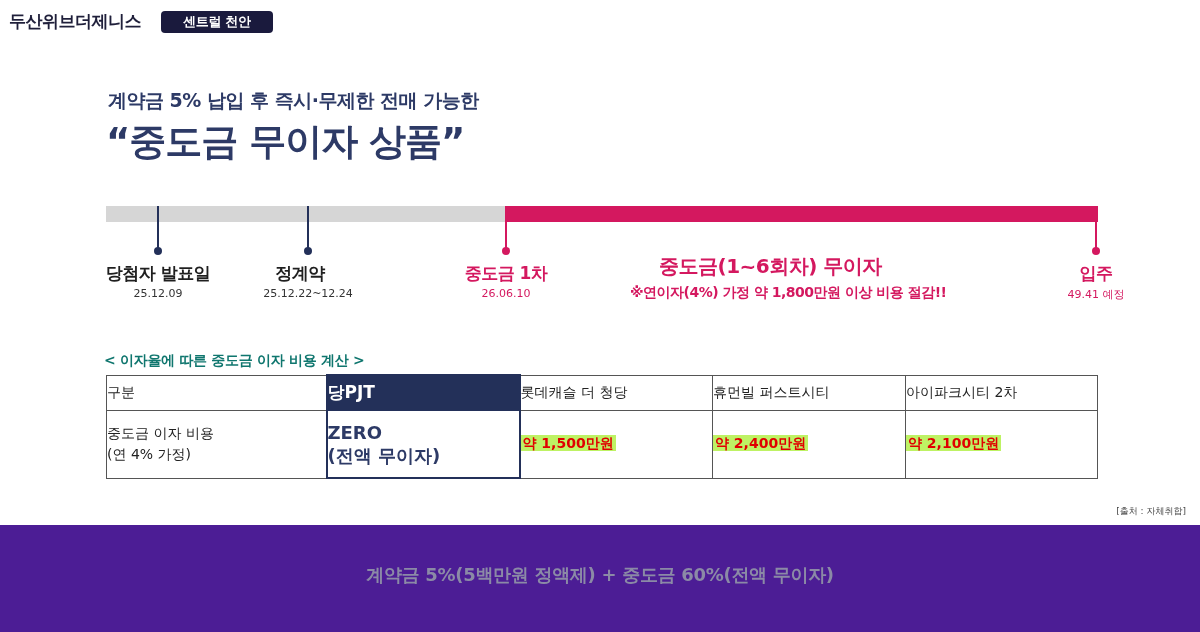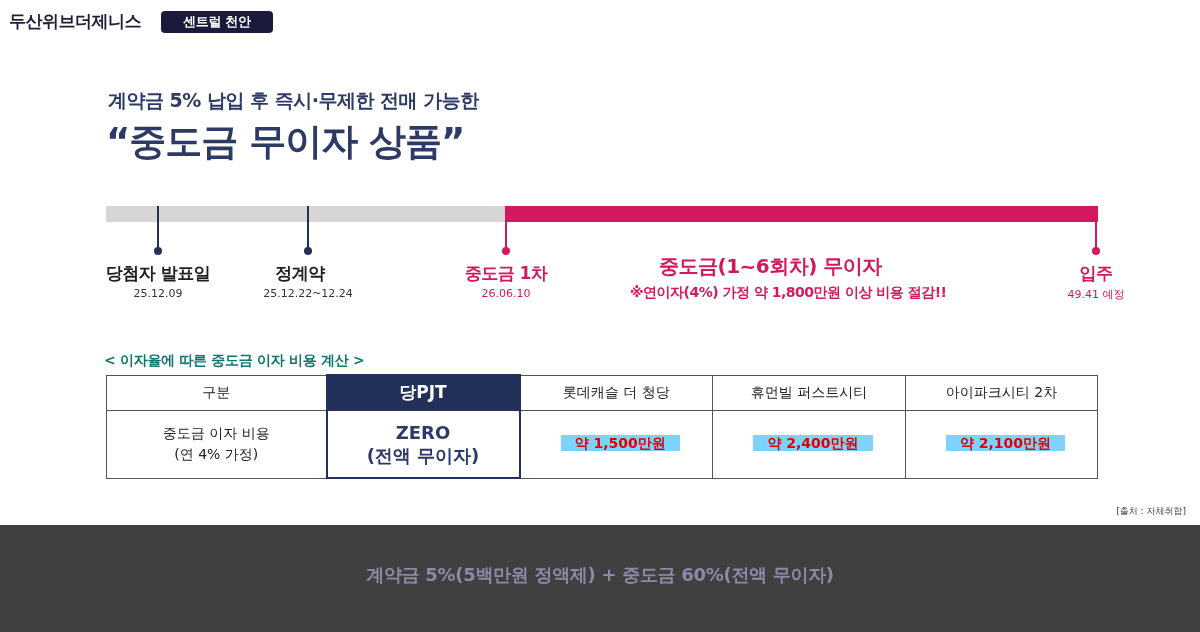--- a/index.html
+++ b/index.html
@@ -29,31 +29,31 @@
     .navy-text { color: #1f1f1f; }
     .navy-date { color: #333; }
     .pink-text { color: #d4185f; }
 
     .period-title { position: absolute; left: 630px; top: 253px; font-size: 20px; font-weight: bold; color: #d4185f; letter-spacing: -0.5px; margin-left: 29px; }
     .period-note { position: absolute; left: 630px; top: 284px; font-size: 14px; font-weight: bold; color: #d4185f; letter-spacing: -0.5px; }
 
     .table-caption { position: absolute; left: 104px; top: 352px; font-size: 14px; font-weight: bold; color: #0f766e; letter-spacing: -0.3px; }
 
     table.compare { position: absolute; left: 106px; top: 374px; width: 991px; border-collapse: collapse; table-layout: fixed; }
-    table.compare td { border: 1px solid #555; text-align: center; vertical-align: middle; font-size: 14px; color: #222; }
+    table.compare td { border: 1px solid #555; text-align: left; vertical-align: middle; font-size: 14px; color: #222; }
     table.compare tr.head td { height: 35px; }
     table.compare tr.body td { height: 68px; }
     td.hl-head { background: #233059 !important; color: #fff !important; font-size: 17px !important; font-weight: bold; border: 2px solid #233059 !important; }
     td.hl-body { border: 2px solid #233059 !important; color: #2d3a66 !important; font-size: 18px !important; font-weight: bold; line-height: 1.3; }
-    .price { background: #7dd3fc; color: #e00000; font-weight: bold; font-size: 14px; padding: 0 14px; margin-left: 8px; }
+    .price { background: #bef264; color: #e00000; font-weight: bold; font-size: 14px; padding: 0 2px; }
     .row-label { line-height: 1.5; margin-left: 8px; }
 
     .source { position: absolute; right: 14px; top: 505px; font-size: 9px; color: #444; }
 
-    .footer { position: absolute; left: 0; top: 525px; width: 1200px; height: 107px; background: #404040; text-align: center; }
+    .footer { position: absolute; left: 0; top: 525px; width: 1200px; height: 107px; background: #4c1d95; text-align: center; }
     .footer-line1 { position: absolute; left: 0; width: 100%; top: 38px; font-size: 18px; font-weight: bold; color: #8b8aa6; letter-spacing: -0.3px; }
     .footer-line2 { position: absolute; left: 0; width: 100%; top: 71px; font-size: 18px; font-weight: bold; color: #ffffff; letter-spacing: -0.3px; }
   </style>
 </head>
 <body>
 
 <div class="brand">
   <span class="brand-name">두산위브더제니스</span>
   <span class="brand-badge">센트럴 천안</span>
 </div>

